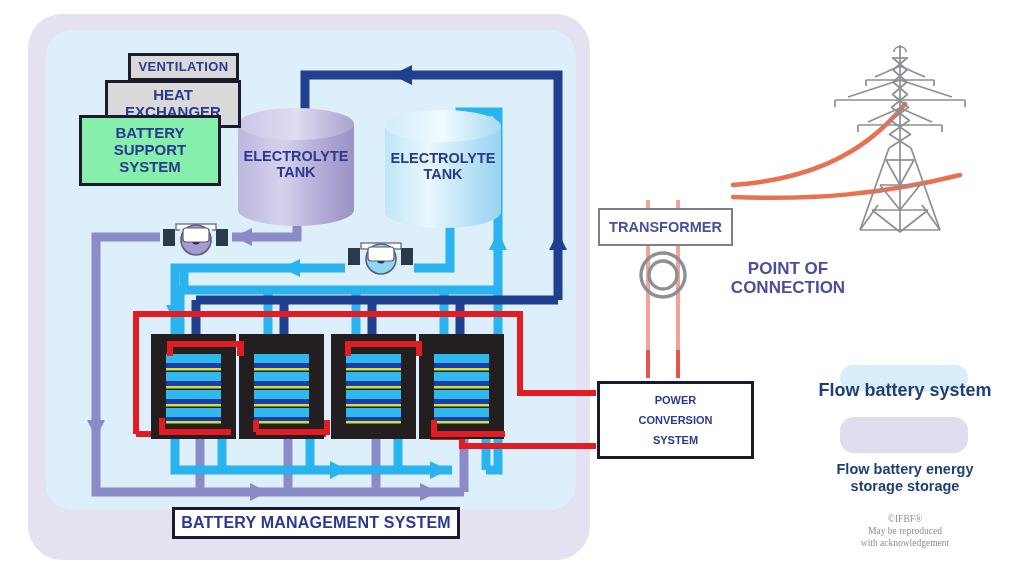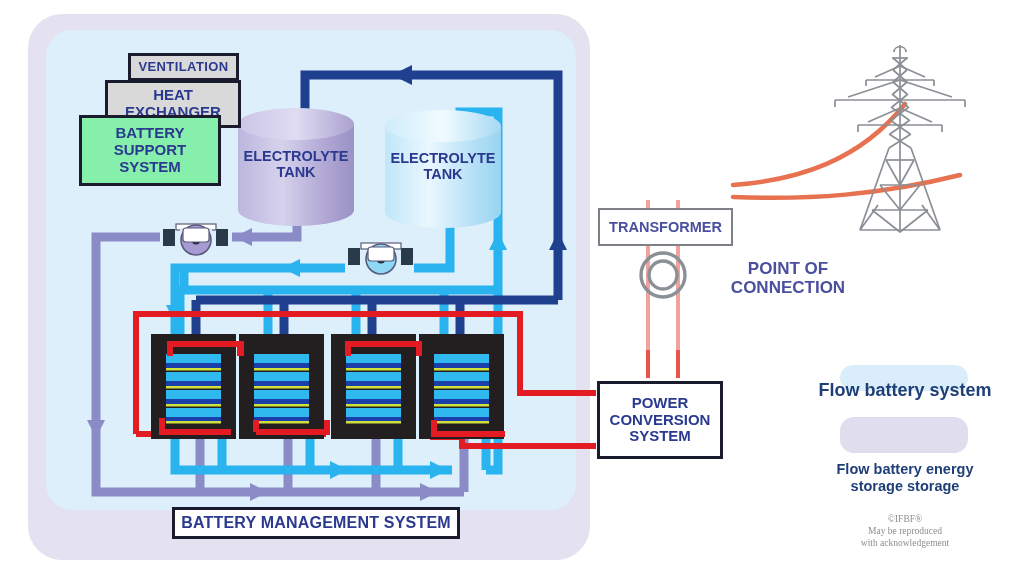--- a/index.html
+++ b/index.html
@@ -346,21 +346,21 @@
 
   <div class="lbl" style="left:385px;top:150px;width:116px;font-size:14.5px;">
     <div>ELECTROLYTE</div>
     <div>TANK</div>
   </div>
 
   <div class="lbl boxlbl" style="left:172px;top:507px;width:288px;height:32px;background:#ffffff;border:3.5px solid #1b1b2e;font-size:16px;letter-spacing:0.2px;">
     <span>BATTERY MANAGEMENT SYSTEM</span>
   </div>
 
-  <div class="lbl boxlbl" style="left:597px;top:381px;width:126px;height:78px;background:#ffffff;border:3.5px solid #1b1b2e;font-size:15px;flex-direction:column;">
+  <div class="lbl boxlbl" style="left:597px;top:381px;width:157px;height:78px;background:#ffffff;border:3.5px solid #1b1b2e;font-size:11px;flex-direction:column;gap:8px;">
     <span>POWER</span>
     <span>CONVERSION</span>
     <span>SYSTEM</span>
   </div>
 
   <div class="lbl boxlbl" style="left:598px;top:172px;width:135px;height:38px;background:#ffffff;border:2.5px solid #7d8086;font-size:14.5px;color:#4a4f9e;margin-top:36px;">
     <span>TRANSFORMER</span>
   </div>
 
   <div class="lbl" style="left:698px;top:259px;width:180px;font-size:17px;color:#4a4f9e;">

